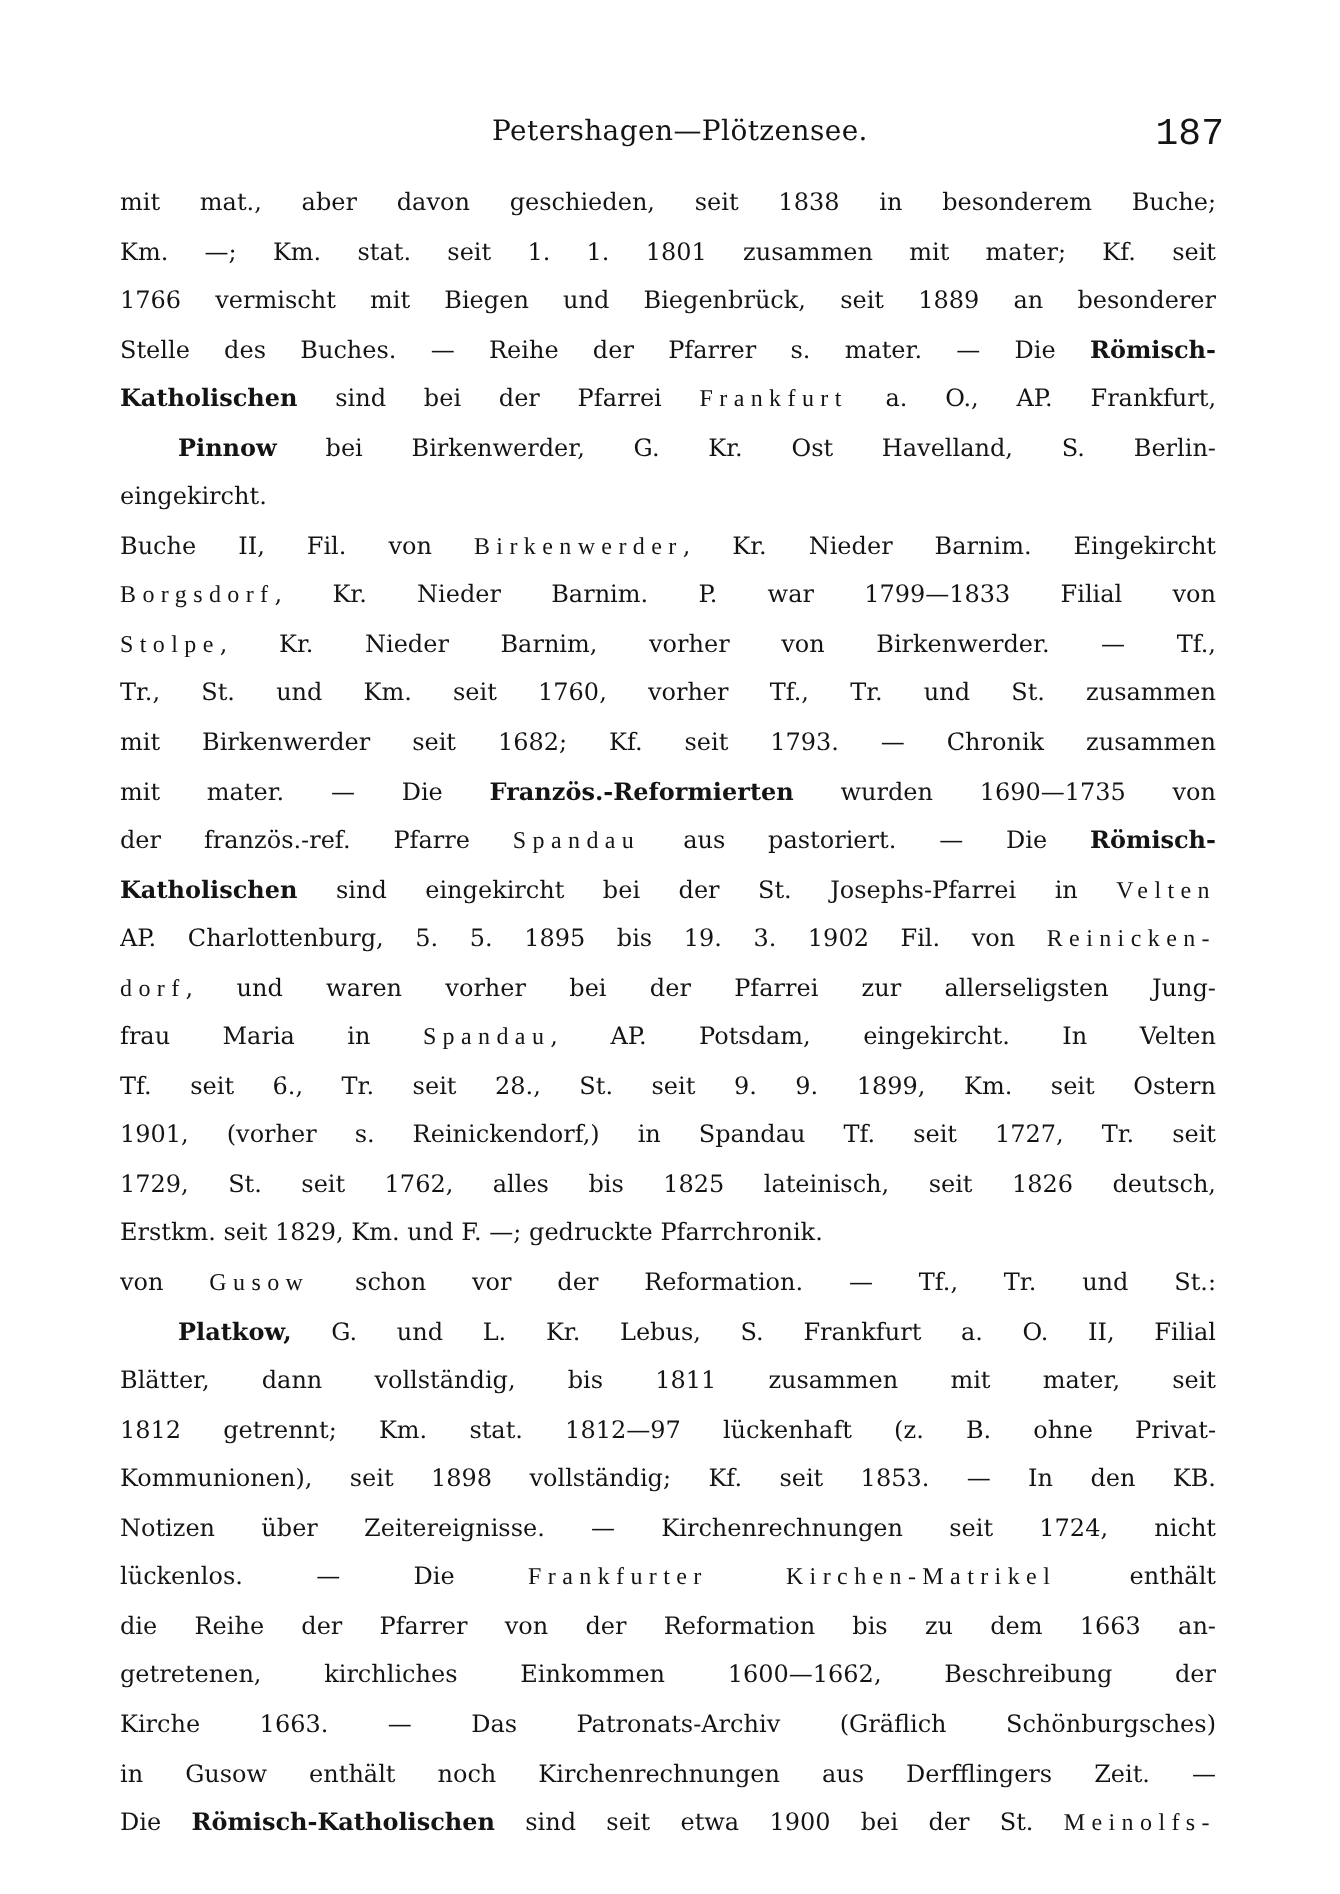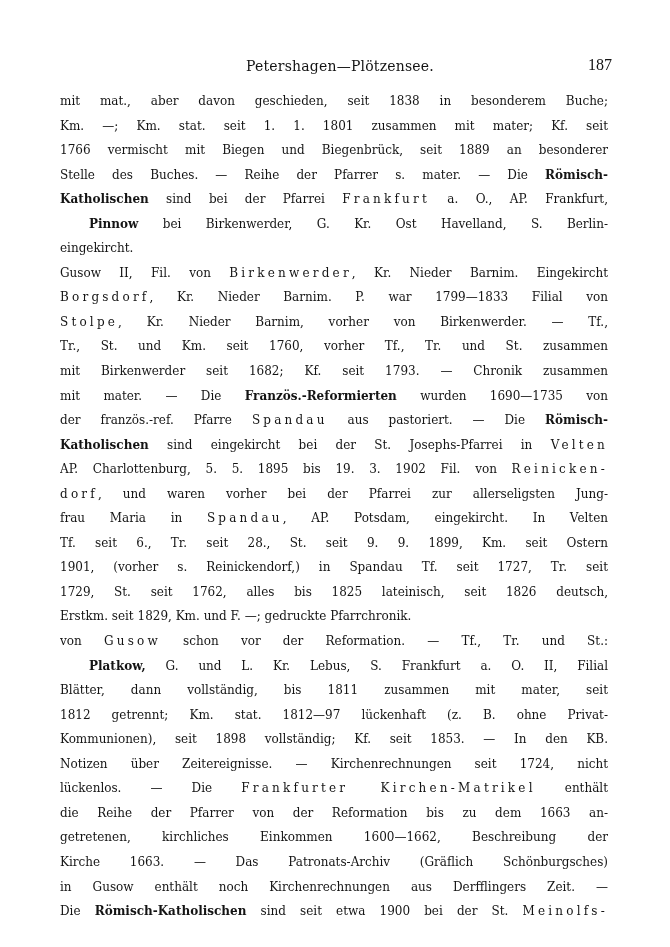--- a/index.html
+++ b/index.html
@@ -1,46 +1,46 @@
 <!DOCTYPE html>
 <html><head>
 <meta charset="utf-8">
 <style>
   html, body { margin:0; padding:0; background:#ffffff; }
   body { width:670px; height:947px; position:relative; overflow:hidden;
          font-family:"DejaVu Serif", serif; color:#141414; }
   .header { position:absolute; top:56px; left:60px; width:560px; height:24px; }
   .running-title { position:absolute; left:0; right:0; text-align:center;
                    font-size:14px; font-weight:normal; letter-spacing:0.2px; top:2px; }
-  .page-number { position:absolute; right:8px; top:0; font-size:16px; font-family:Liberation Serif, serif; }
+  .page-number { position:absolute; right:8px; top:0; font-size:19px; font-family:Liberation Mono, monospace; }
   .body { position:absolute; top:89px; left:60px; width:548px; }
   .line { height:24.55px; line-height:24.55px; font-size:12px; white-space:nowrap;
           text-align:justify; text-align-last:justify; overflow:hidden; }
   .line.last { text-align-last:left; }
   .line.indent { padding-left:29px; }
   .b { font-weight:bold; }
-  .sp { letter-spacing:3.2px; }
+  .sp { letter-spacing:3.2px;font-family:Liberation Serif, serif; }
 </style>
 </head>
 <body>
 
 <div class="header">
   <div class="running-title">Petershagen—Plötzensee.</div>
   <div class="page-number">187</div>
 </div>
 
 <div class="body" id="text-body">
     <div class="line"><span>mit mat., aber davon geschieden, seit 1838 in besonderem Buche;</span></div>
     <div class="line"><span>Km. —; Km. stat. seit 1. 1. 1801 zusammen mit mater; Kf. seit</span></div>
     <div class="line"><span>1766 vermischt mit Biegen und Biegenbrück, seit 1889 an besonderer</span></div>
     <div class="line"><span>Stelle des Buches. — Reihe der Pfarrer s. mater. — Die </span><span class="b">Römisch-</span></div>
     <div class="line"><span class="b">Katholischen</span><span> sind bei der Pfarrei </span><span class="sp">Frankfurt</span><span> a. O., AP. Frankfurt,</span></div>
     <div class="line indent"><span class="b">Pinnow</span><span> bei Birkenwerder, G. Kr. Ost Havelland, S. Berlin-</span></div>
     <div class="line last"><span>eingekircht.</span></div>
-    <div class="line"><span>Gusow II, Fil. von </span><span class="sp">Birkenwerder</span><span>, Kr. Nieder Barnim. Eingekircht</span></div>
+    <div class="line"><span>Buche II, Fil. von </span><span class="sp">Birkenwerder</span><span>, Kr. Nieder Barnim. Eingekircht</span></div>
     <div class="line"><span class="sp">Borgsdorf</span><span>, Kr. Nieder Barnim.  P. war 1799—1833 Filial von</span></div>
     <div class="line"><span class="sp">Stolpe</span><span>, Kr. Nieder Barnim, vorher von Birkenwerder. — Tf.,</span></div>
     <div class="line"><span>Tr., St. und Km. seit 1760, vorher Tf., Tr. und St. zusammen</span></div>
     <div class="line"><span>mit Birkenwerder seit 1682; Kf. seit 1793. — Chronik zusammen</span></div>
     <div class="line"><span>mit mater. — Die </span><span class="b">Französ.-Reformierten</span><span> wurden 1690—1735 von</span></div>
     <div class="line"><span>der französ.-ref. Pfarre </span><span class="sp">Spandau</span><span> aus pastoriert. — Die </span><span class="b">Römisch-</span></div>
     <div class="line"><span class="b">Katholischen</span><span> sind eingekircht bei der St. Josephs-Pfarrei in </span><span class="sp">Velten</span></div>
     <div class="line"><span>AP. Charlottenburg, 5. 5. 1895 bis 19. 3. 1902 Fil. von </span><span class="sp">Reinicken-</span></div>
     <div class="line"><span class="sp">dorf</span><span>, und waren vorher bei der Pfarrei zur allerseligsten Jung-</span></div>
     <div class="line"><span>frau Maria in </span><span class="sp">Spandau</span><span>, AP. Potsdam, eingekircht.  In Velten</span></div>

